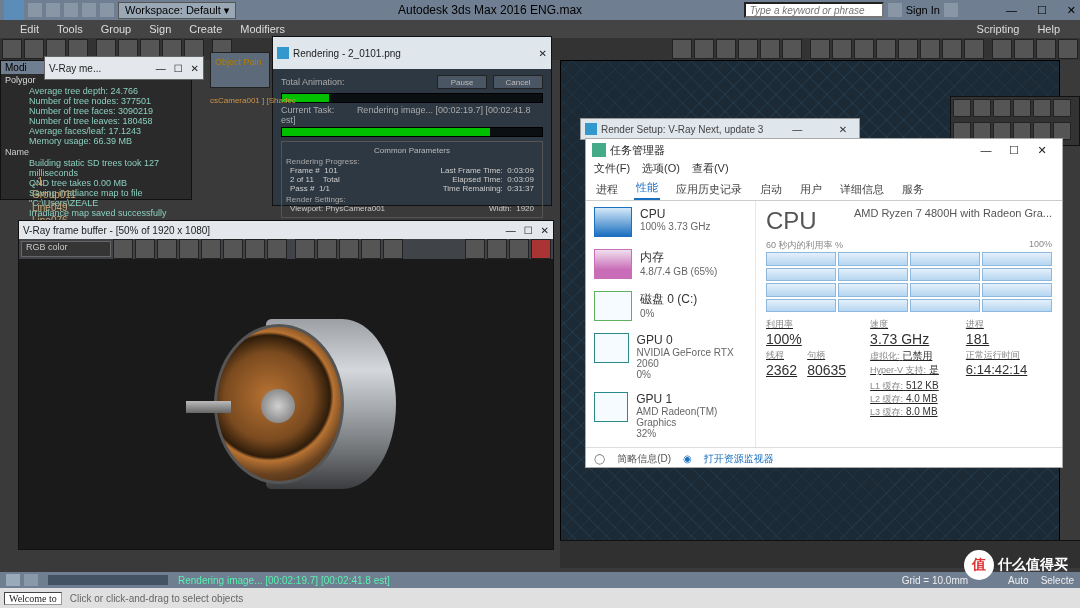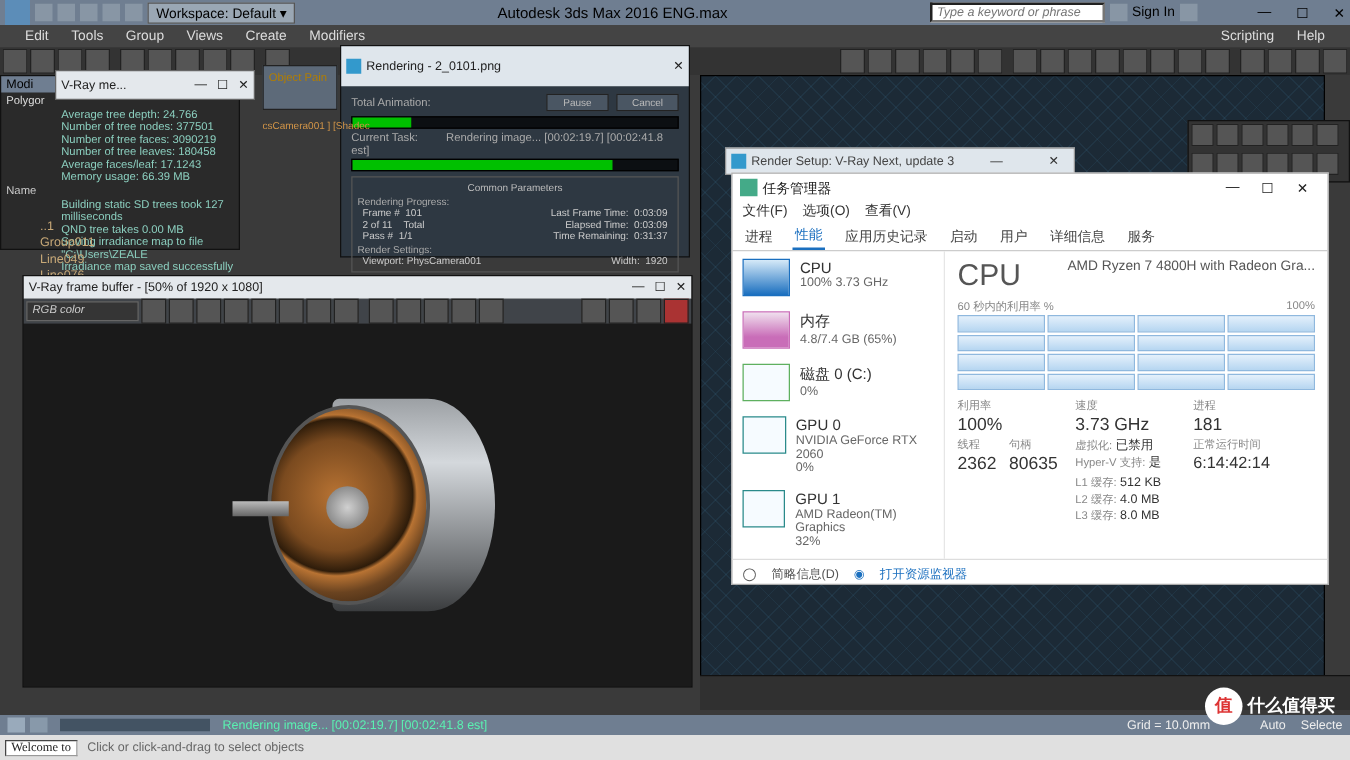--- a/index.html
+++ b/index.html
@@ -15,21 +15,21 @@
 .toolbar { height:22px; background:#333; display:flex; align-items:center; padding:0 2px; gap:2px; }
 .toolbtn { width:20px; height:20px; background:#555; border:1px solid #222; }
 .toolbar .sep { width:4px; }
 .status-strip { position:absolute; bottom:20px; left:0; right:0; height:16px; background:#6f7e91; display:flex; align-items:center; color:#eee; font-size:10px; padding:0 6px; }
 .status-strip .msg { color:#5af1b1; }
 .welcome { position:absolute; bottom:0; left:0; right:0; height:20px; background:#e0e0e0; color:#222; font-size:10px; display:flex; align-items:center; padding:0 4px; }
 
 
 .left-panel { position:absolute; left:0; top:60px; width:192px; height:140px; background:#2a2a2a; border:1px solid #111; color:#b88; font-size:9px; }
 .left-panel .row { padding:1px 4px; color:#aaa; }
-.left-panel .ind { padding-left:28px; color:#8bcfbf;margin-left:20px; }
+.left-panel .ind { padding-left:28px; color:#8bcfbf; }
 .tree2 { position:absolute; left:14px; top:175px; width:200px; font-size:10px; color:#c8a978; }
 .tree2 div { padding:1px 4px 1px 18px; }
 
 
 .vrayme { position:absolute; left:44px; top:56px; width:160px; height:24px; background:#e4e8ec; border:1px solid #666; color:#222; font-size:10px; display:flex; align-items:center; padding:0 4px; }
 .winctrl { margin-left:auto; display:flex; gap:8px; }
 
 
 .objpaint { position:absolute; left:210px; top:52px; width:60px; height:36px; background:#5d6a79; border:1px solid #222; color:#b27e00; font-size:9px; padding:4px; }
 
@@ -43,21 +43,21 @@
 .render-dlg .params { border:1px solid #555; margin-top:4px; padding:4px; font-size:8px; }
 .params-title { text-align:center; color:#bbb; margin-bottom:2px; }
 .params .line { display:flex; justify-content:space-between; padding:0 4px; }
 .render-dlg .buttons { display:flex; justify-content:flex-end; gap:6px; margin:2px 0; }
 .render-dlg button { width:50px; height:14px; background:#4a5663; border:1px solid #222; color:#bbb; font-size:8px; }
 
 
 .vfb { position:absolute; left:18px; top:220px; width:536px; height:330px; background:#2a2a2a; border:1px solid #111; }
 .vfb .titlebar { height:18px; background:#e4e8ec; color:#222; padding:0 4px; font-size:10px; display:flex; align-items:center; }
 .vfb .toolbar { height:20px; background:#404449; }
-.vfb .dropdown { width:90px; height:16px; background:#353535; border:1px solid #666; font-size:9px; color:#ccc; padding:0 4px;font-style:italic; }
+.vfb .dropdown { width:90px; height:16px; background:#353535; border:1px solid #666; font-size:9px; color:#ccc; padding:0 4px; }
 .vfb .canvas { position:relative; width:100%; height:290px; background:#1a1a1a; display:flex; align-items:center; justify-content:center; }
 .motor { width:220px; height:190px; position:relative; }
 .motor .cyl { position:absolute; right:0; top:10px; width:130px; height:170px; background:linear-gradient(180deg,#9ca0a4 0%,#d4d8dc 30%,#6c6f72 80%,#3a3c3e 100%); border-radius:6px 60px 60px 6px / 6px 95px 95px 6px; }
 .motor .face { position:absolute; left:38px; top:15px; width:130px; height:160px; border-radius:50%; background:radial-gradient(circle at 42% 45%,#b87333 0%,#7a4a1f 40%,#2e1c0a 55%,#b87333 58%,#6a4320 70%,#1a1008 100%); border:3px solid #555; }
 .motor .hub { position:absolute; left:85px; top:80px; width:34px; height:34px; border-radius:50%; background:radial-gradient(circle,#d0d0d0,#707070); }
 .motor .shaft { position:absolute; left:10px; top:92px; width:45px; height:12px; background:linear-gradient(180deg,#bbb,#666); }
 
 
 .cmdpanel { position:absolute; right:0; top:96px; width:130px; height:50px; background:#333; border:1px solid #111; display:flex; flex-wrap:wrap; padding:2px; gap:2px; }
 .cmdpanel .b { width:18px; height:18px; background:#555; border:1px solid #222; }
@@ -89,21 +89,21 @@
 .tm-card .t { display:flex; flex-direction:column; }
 .tm-card .t .n { font-size:12px; color:#333; }
 .tm-card .t .s { font-size:10px; color:#666; }
 .tm-right { flex:1; padding:6px 10px; }
 .tm-right .hdr { display:flex; justify-content:space-between; align-items:flex-start; margin-bottom:4px; }
 .tm-right .big { font-size:24px; color:#555; font-weight:300; }
 .tm-right .sub { font-size:11px; color:#555; text-align:right; }
 .graphlabel { display:flex; justify-content:space-between; font-size:9px; color:#888; }
 .cores { display:grid; grid-template-columns:repeat(4,1fr); grid-template-rows:repeat(4,1fr); gap:2px; height:60px; margin-bottom:6px; }
 .core { border:1px solid #8fb8de; background:linear-gradient(180deg,#e4f0fb 0%,#b6d6f1 100%); }
-.stats { display:grid; grid-template-columns:1fr 1fr 1.2fr; gap:2px 13px; font-size:10px; }
+.stats { display:grid; grid-template-columns:1fr 1fr 1.2fr; gap:2px 24px; font-size:10px;text-decoration:underline; }
 .stats .lbl { color:#888; font-size:9px; }
 .stats .val { font-size:14px; color:#333; }
 .stats .sm { font-size:10px; color:#333; }
 .tm-footer { height:22px; border-top:1px solid #ddd; display:flex; align-items:center; padding:0 8px; gap:12px; font-size:10px; color:#555; }
 .tm-footer .link { color:#1a6fbf; }
 .wc-min,.wc-max,.wc-close{width:28px;text-align:center;}
 
 
 .watermark { position:absolute; right:12px; bottom:28px; display:flex; align-items:center; gap:4px; color:#fff; font-size:14px; font-weight:bold; }
 .watermark .circ { width:30px; height:30px; border-radius:50%; background:#fff; color:#d33; display:flex; align-items:center; justify-content:center; font-size:14px; }
@@ -131,21 +131,21 @@
   <span>—</span>
   <span style="width:12px"></span>
   <span>☐</span>
   <span style="width:12px"></span>
   <span>✕</span>
 </div>
 <div class="menubar">
   <span>Edit</span>
   <span>Tools</span>
   <span>Group</span>
-  <span>Views</span>
+  <span>Sign</span>
   <span>Create</span>
   <span>Modifiers</span>
   <span style="flex:1"></span>
   <span>Scripting</span>
   <span>Help</span>
 </div>
 <div class="toolbar">
   <div class="toolbtn"></div>
     <div class="toolbtn"></div>
     <div class="toolbtn"></div>

